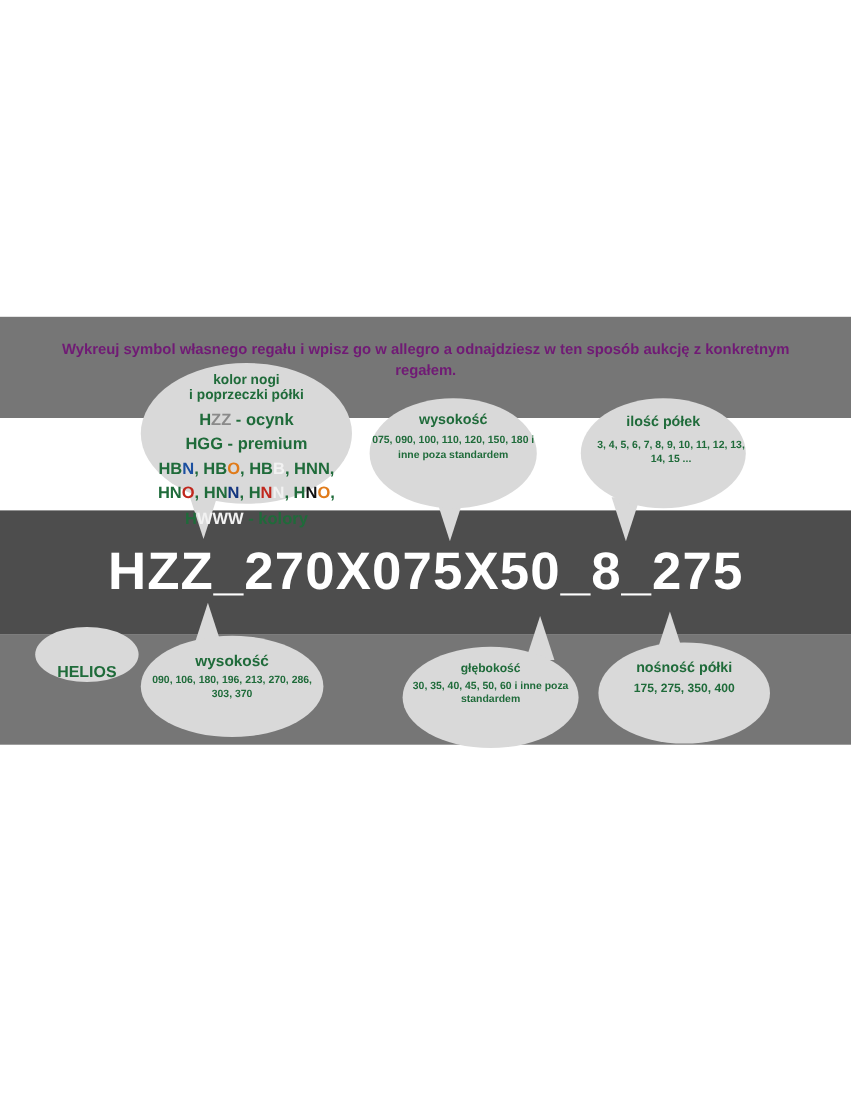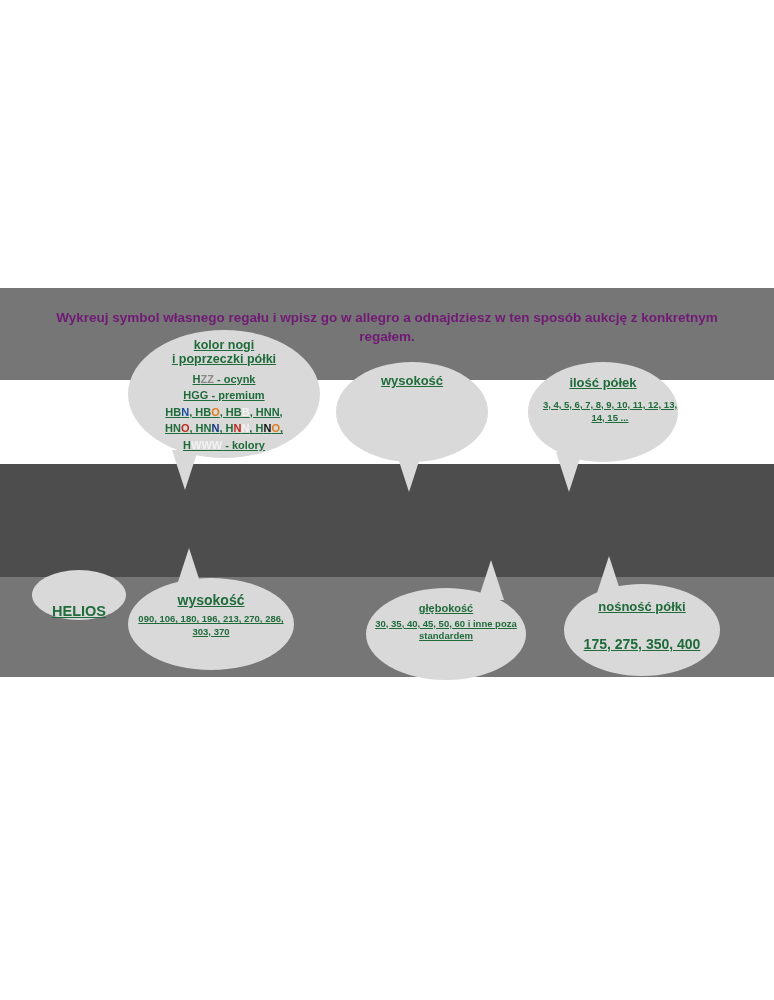--- a/index.html
+++ b/index.html
@@ -74,21 +74,20 @@
   }
 
   
   .bubble {
     position: absolute;
     background: #d9d9d9;
     border-radius: 50% / 50%;
     color: #1f6b3a;
     text-align: center;
     box-sizing: border-box;
-    text-decoration: underline;
   }
   .bubble .title {
     font-weight: bold;
     color: #1f6b3a;
     line-height: 1.15;
   }
   .bubble .body {
     font-weight: bold;
     color: #1f6b3a;
     line-height: 1.35;
@@ -110,21 +109,21 @@
     border-right: 13px solid transparent;
     border-bottom: 40px solid #d9d9d9;
   }
 
   
   #b-kolor {
     left: 128px; top: 330px; width: 192px; height: 128px;
     padding-top: 8px;
   }
   #b-kolor .title { font-size: 12.5px; }
-  #b-kolor .body  { font-size: 11px; margin-top: 4px; line-height: 1.5; }
+  #b-kolor .body  { font-size: 15px; margin-top: 4px; line-height: 1.5; }
   #b-kolor-tail { left: 172px; top: 450px; }
 
   #b-szer {
     left: 336px; top: 362px; width: 152px; height: 100px;
     padding-top: 12px;
   }
   #b-szer .title { font-size: 13px; }
   #b-szer .body  { font-size: 9.5px; margin-top: 6px; }
   #b-szer-tail { left: 396px; top: 452px; }
 
@@ -152,25 +151,25 @@
 
   #b-glab {
     left: 366px; top: 588px; width: 160px; height: 92px;
     padding-top: 14px;
   }
   #b-glab .title { font-size: 11px; }
   #b-glab .body  { font-size: 9.5px; margin-top: 3px; }
   #b-glab-tail { left: 478px; top: 560px; }
 
   #b-nos {
-    left: 564px; top: 584px; width: 156px; height: 92px;
+    left: 544px; top: 584px; width: 156px; height: 92px;
     padding-top: 16px;
   }
   #b-nos .title { font-size: 13px; }
-  #b-nos .body  { font-size: 14px; margin-top: 20px; }
+  #b-nos .body  { font-size: 11px; margin-top: 4px; }
   #b-nos-tail { left: 596px; top: 556px; }
 
   
   .c-grey  { color: #8a8a8a; }
   .c-green { color: #1f6b3a; }
   .c-blue  { color: #1b4fa0; }
   .c-orange{ color: #e07b1a; }
   .c-red   { color: #c0271d; }
   .c-white { color: #f2f2f2; }
   .c-black { color: #111111; }
@@ -180,39 +179,41 @@
 <body>
 
 <div id="stage">
 
   <div class="band band-grey-top"></div>
   <div class="band band-dark"></div>
   <div class="band band-grey-bottom"></div>
 
   <div class="headline">Wykreuj symbol własnego regału i wpisz go w allegro a odnajdziesz w ten sposób aukcję z konkretnym regałem.</div>
 
+  <div class="code">HZZ_270X075X50_8_275</div>
 
   <div class="tail tail-down" id="b-kolor-tail"></div>
   <div class="bubble" id="b-kolor">
     <div class="title">
       <span>kolor nogi</span><br>
       <span>i poprzeczki półki</span>
     </div>
     <div class="body">
       <span class="c-green">H</span><span class="c-grey">ZZ</span><span class="c-green"> - ocynk</span><br>
       <span class="c-green">HGG - premium</span><br>
       <span class="c-green">HB</span><span class="c-blue">N</span><span class="c-green">, HB</span><span class="c-orange">O</span><span class="c-green">, HB</span><span class="c-white">B</span><span class="c-green">, HNN,</span><br>
       <span class="c-green">HN</span><span class="c-red">O</span><span class="c-green">, HN</span><span class="c-navy">N</span><span class="c-green">, H</span><span class="c-red">N</span><span class="c-white">N</span><span class="c-green">, H</span><span class="c-black">N</span><span class="c-orange">O</span><span class="c-green">,</span><br>
       <span class="c-green">H</span><span class="c-white">WWW</span><span class="c-green"> - kolory</span>
     </div>
   </div>
 
   <div class="tail tail-down" id="b-szer-tail"></div>
   <div class="bubble" id="b-szer">
     <div class="title">wysokość</div>
+    <div class="body">075, 090, 100, 110, 120, 150, 180  i inne poza standardem</div>
   </div>
 
   <div class="tail tail-down" id="b-ilosc-tail"></div>
   <div class="bubble" id="b-ilosc">
     <div class="title">ilość półek</div>
     <div class="body">3, 4, 5, 6, 7, 8, 9, 10, 11, 12, 13, 14, 15 ...</div>
   </div>
 
   <div class="bubble" id="b-helios">
     <div class="title">HELIOS</div>

